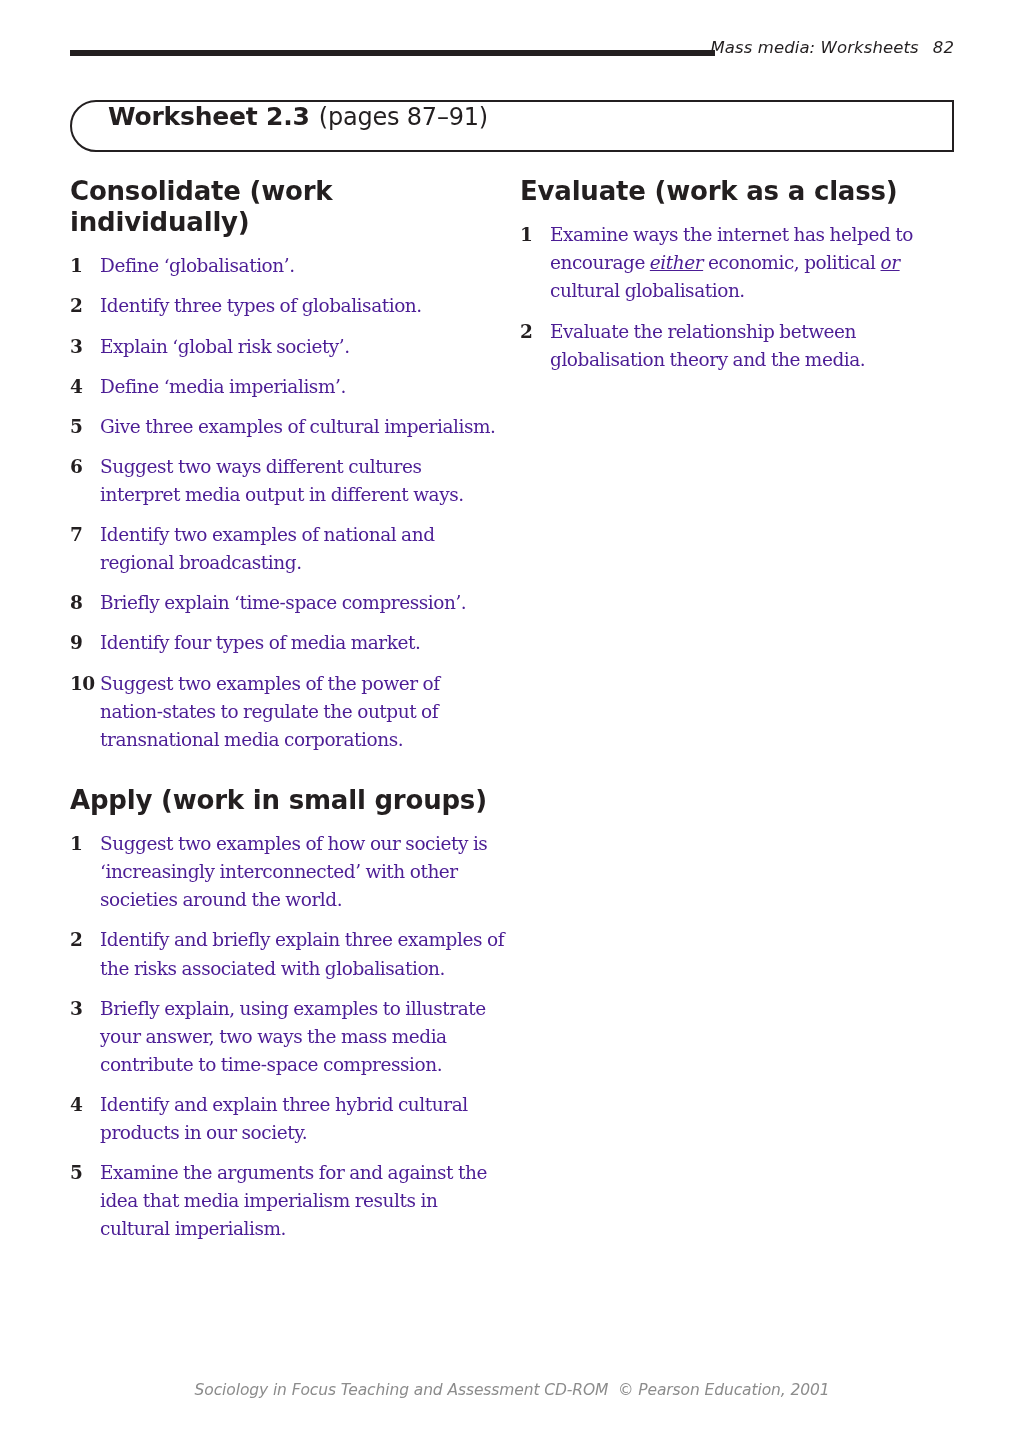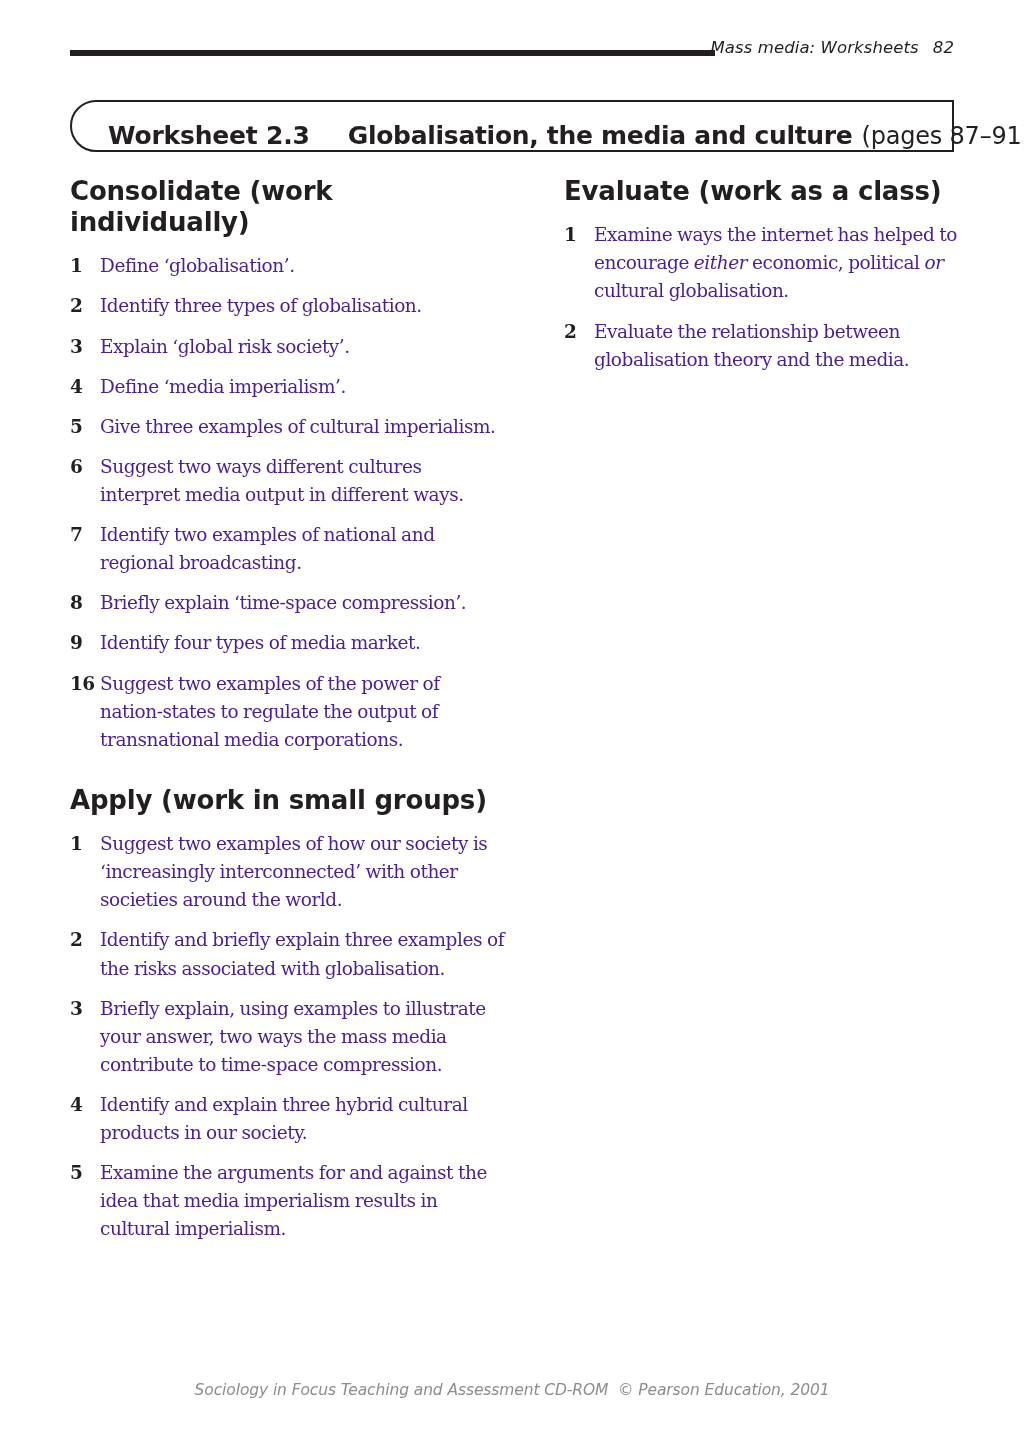--- a/index.html
+++ b/index.html
@@ -55,21 +55,21 @@
     top: 100px;
     width: 884px;
     height: 52px;
     border: 2.5px solid #231f20;
     border-top-left-radius: 27px;
     border-bottom-left-radius: 27px;
     border-top-right-radius: 0;
     border-bottom-right-radius: 0;
     box-sizing: border-box;
     display: flex;
-    align-items: flex-end;
+    align-items: flex-start;
   }
   .title-inner {
     display: flex;
     align-items: baseline;
     margin-left: 36px;
     white-space: pre;
   }
   .title-ws {
     font-weight: bold;
     font-size: 25px;
@@ -87,21 +87,21 @@
     margin-left: 9px;
     letter-spacing: -0.2px;
   }
 
   
   .col {
     position: absolute;
     top: 176px;
   }
   .col-left  { left: 70px;  width: 435px; }
-  .col-right { left: 520px; width: 420px; margin-left: 44px; }
+  .col-right { left: 520px; width: 420px; }
 
   .section-heading {
     font-family: "DejaVu Sans", sans-serif;
     font-weight: bold;
     font-size: 26px;
     color: #231f20;
     letter-spacing: -0.2px;
     margin: 0 0 14px 0;
     line-height: 1.2;
   }
@@ -131,21 +131,21 @@
   }
   .qtext {
     font-family: "DejaVu Serif", serif;
     font-size: 18.5px;
     color: #4c1d95;
     line-height: 1.52;
     letter-spacing: -0.45px;
     flex: 1 1 auto;
     word-spacing: -0.5px;
   }
-  .qtext i { font-style: italic; }
+  .qtext i { font-style: italic; text-decoration: underline; }
 
   
   .footer {
     position: absolute;
     left: 0;
     top: 1381px;
     width: 1024px;
     text-align: center;
     font-family: "DejaVu Sans", sans-serif;
     font-style: italic;
@@ -159,21 +159,20 @@
 <body>
 
 <div class="header-row">
   <div class="header-rule"></div>
   <div class="header-text"><span>Mass media: Worksheets</span><span class="pageno">82</span></div>
 </div>
 
 <div class="title-bar">
   <div class="title-inner">
     <span class="title-ws">Worksheet 2.3</span>
-    <span class="title-main">Globalisation, the media and culture</span>
     <span class="title-pages">(pages 87–91)</span>
   </div>
 </div>
 
 <div class="col col-left">
 
   <h2 class="section-heading">Consolidate (work individually)</h2>
   <ol class="qlist">
       <li class="qitem">
         <span class="qnum">1</span>
@@ -205,21 +204,21 @@
       </li>
       <li class="qitem">
         <span class="qnum">8</span>
         <span class="qtext">Briefly explain ‘time-space compression’.</span>
       </li>
       <li class="qitem">
         <span class="qnum">9</span>
         <span class="qtext">Identify four types of media market.</span>
       </li>
       <li class="qitem">
-        <span class="qnum">16</span>
+        <span class="qnum">10</span>
         <span class="qtext">Suggest two examples of the power of nation-states to regulate the output of transnational media corporations.</span>
       </li>
     </ol>
 
   <h2 class="section-heading spaced">Apply (work in small groups)</h2>
   <ol class="qlist">
       <li class="qitem">
         <span class="qnum">1</span>
         <span class="qtext">Suggest two examples of how our society is ‘increasingly interconnected’ with other societies around the world.</span>
       </li>

